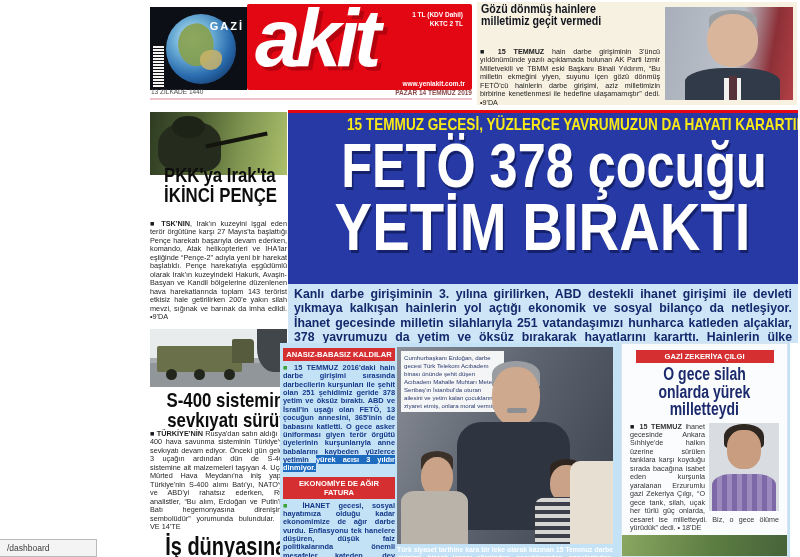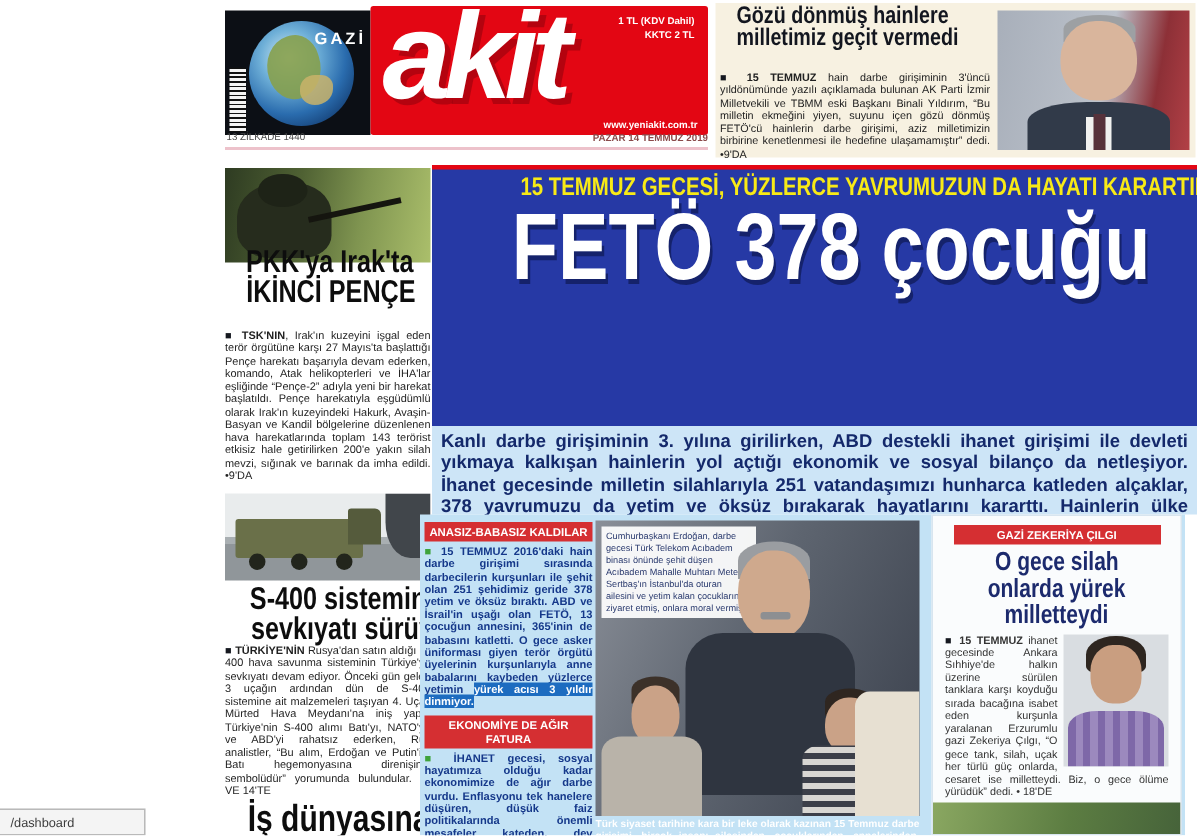--- a/index.html
+++ b/index.html
@@ -19,21 +19,21 @@
   #red-box{left:247px;top:4px;width:225px;height:86px;background:#e30613;border-radius:2px;overflow:hidden;}
   #akit{position:absolute;left:8px;top:-13px;font-size:82px;font-weight:bold;font-style:italic;letter-spacing:-5px;color:#fff;text-shadow:4px 4px 0 rgba(110,0,10,.4);}
   #price{position:absolute;right:9px;top:6px;text-align:right;color:#fff;font-size:6.5px;line-height:1.45;font-weight:bold;}
   #site{position:absolute;right:7px;bottom:3px;color:#fff;font-size:6.5px;font-weight:bold;}
   #hijri{left:151px;top:88px;font-size:6.5px;color:#4a4a4a;}
   #date-pub{left:352px;top:89px;width:120px;text-align:right;font-size:6.5px;color:#8a4a4a;font-weight:bold;}
   #mast-line{left:150px;top:98px;width:322px;height:2px;background:#edc2cb;}
 
   
   #tr-art{left:477px;top:2px;width:320px;height:103px;background:#f7f1e1;}
-  #tr-hl{position:absolute;left:14px;top:1px;width:215px;font-size:16px;font-weight:bold;line-height:.95;color:#13161f;}
+  #tr-hl{position:absolute;left:4px;top:1px;width:215px;font-size:13px;font-weight:bold;line-height:.95;color:#13161f;}
   #tr-body{position:absolute;left:3px;top:46px;width:180px;font-size:7.2px;line-height:1.17;color:#222;text-align:justify;}
   #tr-photo{position:absolute;right:4px;top:5px;width:128px;height:93px;overflow:hidden;background:linear-gradient(100deg,#a8afba 0%,#bcc2cb 55%,#8d3037 80%,#b24046 100%);}
   #tr-photo .hair{position:absolute;left:34%;top:3%;width:38%;height:20%;background:#9da0a3;border-radius:50% 50% 0 0;}
   #tr-photo .head{position:absolute;left:33%;top:7%;width:40%;height:58%;background:#d9b59c;border-radius:46%;}
   #tr-photo .suit{position:absolute;left:16%;bottom:0;width:74%;height:34%;background:#313a49;border-radius:42% 42% 0 0;}
   #tr-photo .shirt{position:absolute;left:46%;bottom:0;width:13%;height:24%;background:#f1f1ef;}
   #tr-photo .tie{position:absolute;left:50%;bottom:0;width:6%;height:26%;background:#57323b;}
 
   
   #pkk-photo{left:150px;top:112px;width:137px;height:63px;overflow:hidden;background:linear-gradient(100deg,#2e3b22 0%,#4f6133 35%,#7f9450 65%,#abbf6b 100%);}
@@ -168,20 +168,21 @@
   </div>
   <div class="abs left-body" id="s4-body"><span class="bullet-dark">■</span> <b>TÜRKİYE'NİN</b><span> Rusya'dan satın aldığı S-400 hava savunma sisteminin Türkiye'ye sevkıyatı devam ediyor. Önceki gün gelen 3 uçağın ardından dün de S-400 sistemine ait malzemeleri taşıyan 4. Uçak Mürted Hava Meydanı'na iniş yaptı. Türkiye'nin S-400 alımı Batı'yı, NATO'yu ve ABD'yi rahatsız ederken, Rus analistler, “Bu alım, Erdoğan ve Putin'in, Batı hegemonyasına direnişinin sembolüdür” yorumunda bulundular. •8 VE 14'TE</span></div>
 
   <div class="abs" id="uni-hl">
     <span class="cond">İş dünyasına</span>
   </div>
 
   <div class="abs" id="main-head">
     <div id="kicker"><span class="cond">15 TEMMUZ GECESİ, YÜZLERCE YAVRUMUZUN DA HAYATI KARARTILDI</span></div>
     <div class="hl-line" id="hl1"><span class="cond">FETÖ 378 çocuğu</span></div>
+    <div class="hl-line" id="hl2"><span class="cond" style="transform:scaleX(.84);">YETİM BIRAKTI</span></div>
   </div>
 
   <div class="abs" id="lead-box">Kanlı darbe girişiminin 3. yılına girilirken, ABD destekli ihanet girişimi ile devleti yıkmaya kalkışan hainlerin yol açtığı ekonomik ve sosyal bilanço da netleşiyor. İhanet gecesinde milletin silahlarıyla 251 vatandaşımızı hunharca katleden alçaklar, 378 yavrumuzu da yetim ve öksüz bırakarak hayatlarını kararttı. Hainlerin ülke ekonomisine verdiği zarar ise 100 milyar liranın üzerinde...</div>
 
   <div class="abs" id="lower">
 
     <div id="mid-col">
       <div class="red-banner">ANASIZ-BABASIZ KALDILAR</div>
       <div class="mid-body"><span class="bullet-green">■</span> <span>15 TEMMUZ 2016'daki hain darbe girişimi sırasında darbecilerin kurşunları ile şehit olan 251 şehidimiz geride 378 yetim ve öksüz bıraktı. ABD ve İsrail'in uşağı olan FETÖ, 13 çocuğun annesini, 365'inin de babasını katletti. O gece asker üniforması giyen terör örgütü üyelerinin kurşunlarıyla anne babalarını kaybeden yüzlerce yetimin </span><span class="hl-strip">yürek acısı 3 yıldır dinmiyor.</span></div>
       <div class="red-banner" id="mid-banner2">EKONOMİYE DE AĞIR FATURA</div>

